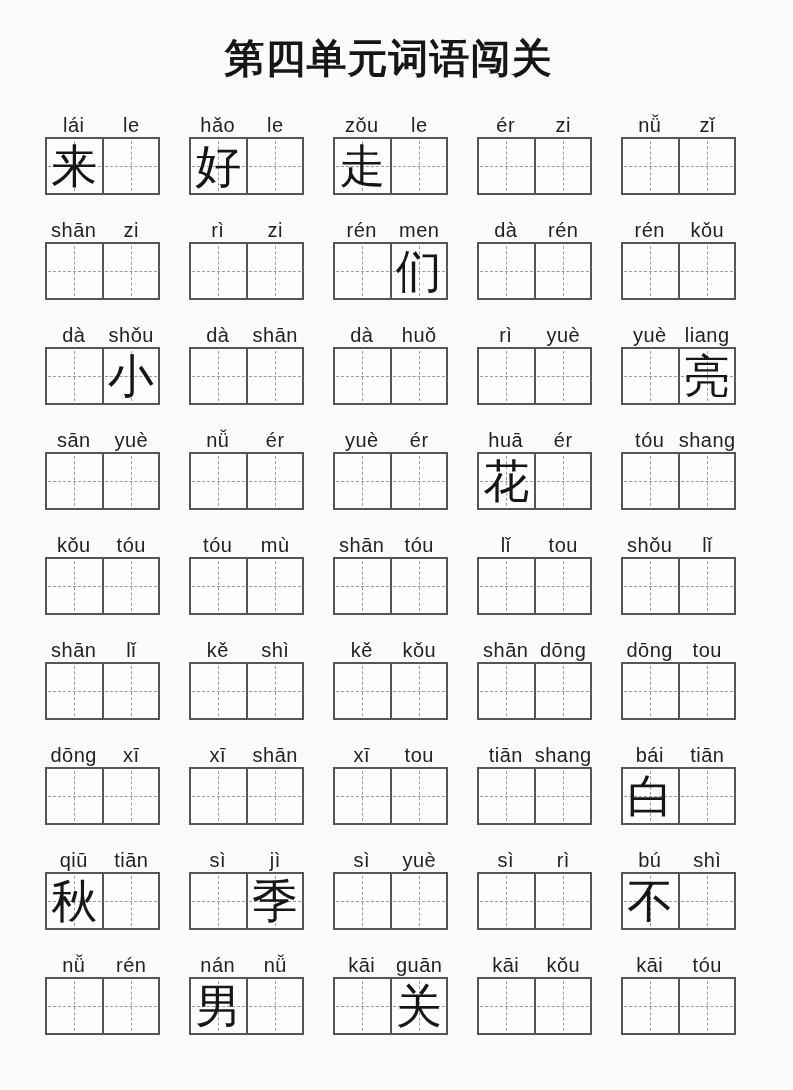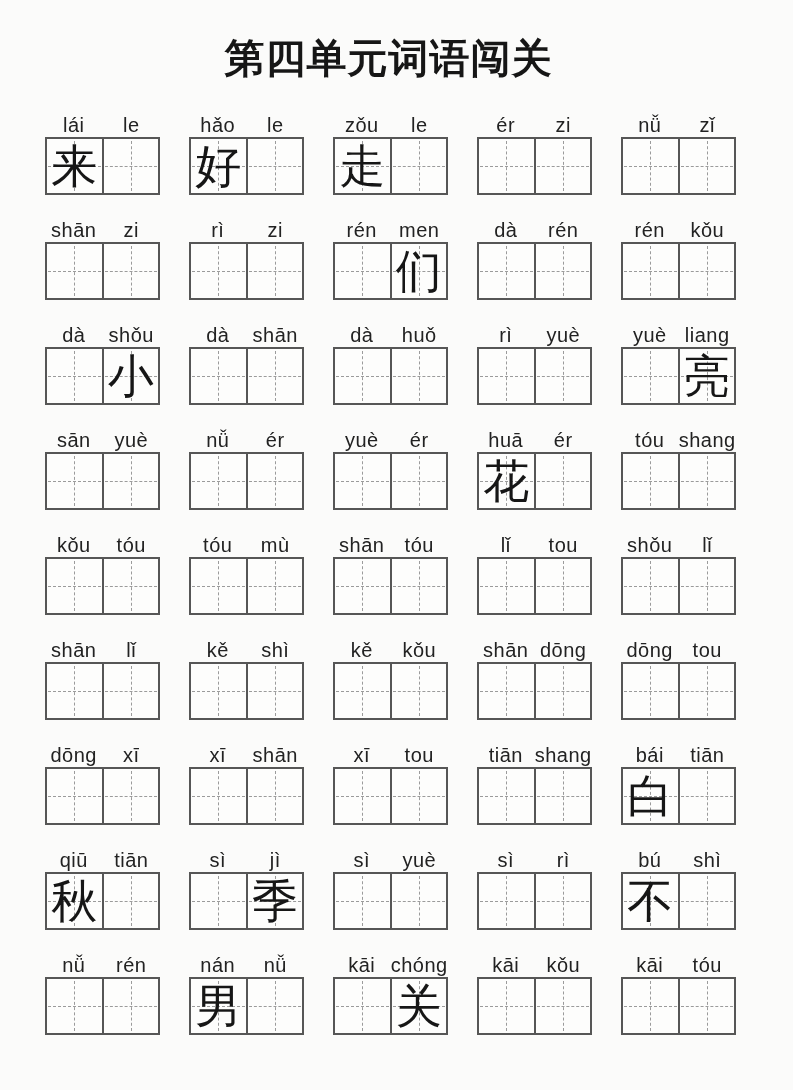--- a/index.html
+++ b/index.html
@@ -856,21 +856,21 @@
             <div class="cell">
               <div class="gv"></div>
               <div class="gh"></div>
               <div class="char"></div>
             </div>
           </div>
         </div>
         <div class="group">
           <div class="pinyin">
             <div class="syl">kāi</div>
-            <div class="syl">chóng</div>
+            <div class="syl">guān</div>
           </div>
           <div class="box">
             <div class="cell">
               <div class="gv"></div>
               <div class="gh"></div>
               <div class="char"></div>
             </div>
             <div class="cell">
               <div class="gv"></div>
               <div class="gh"></div>

